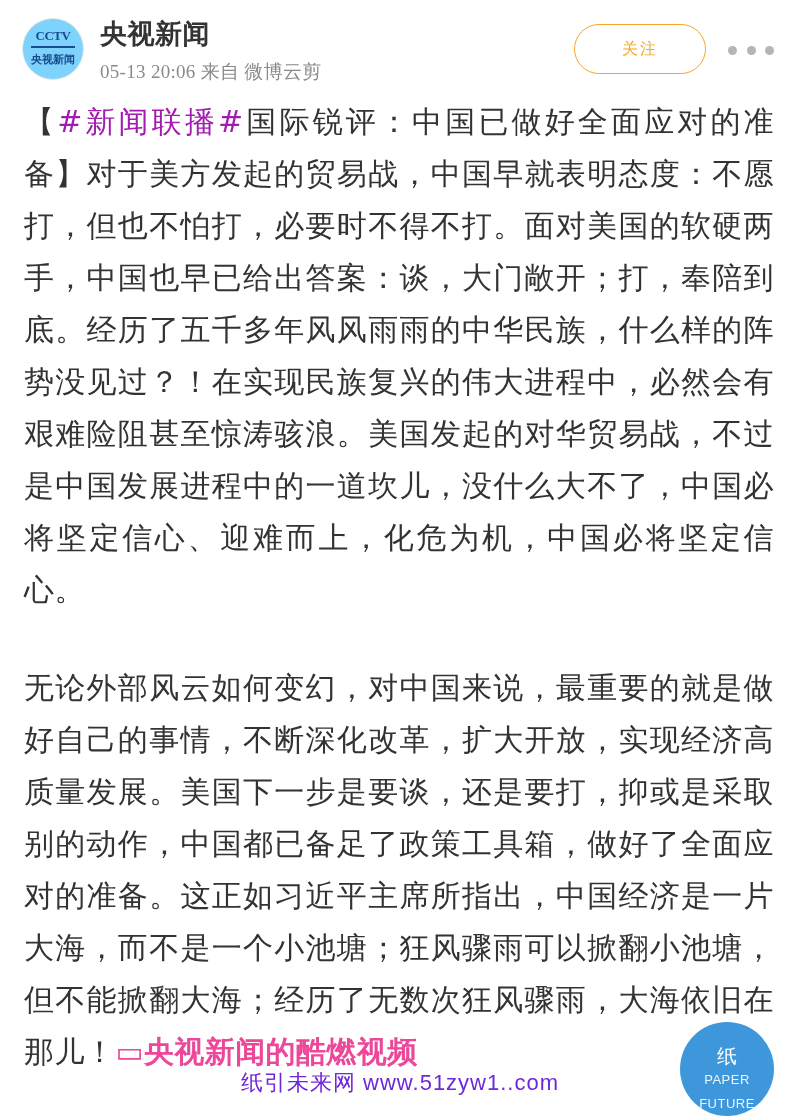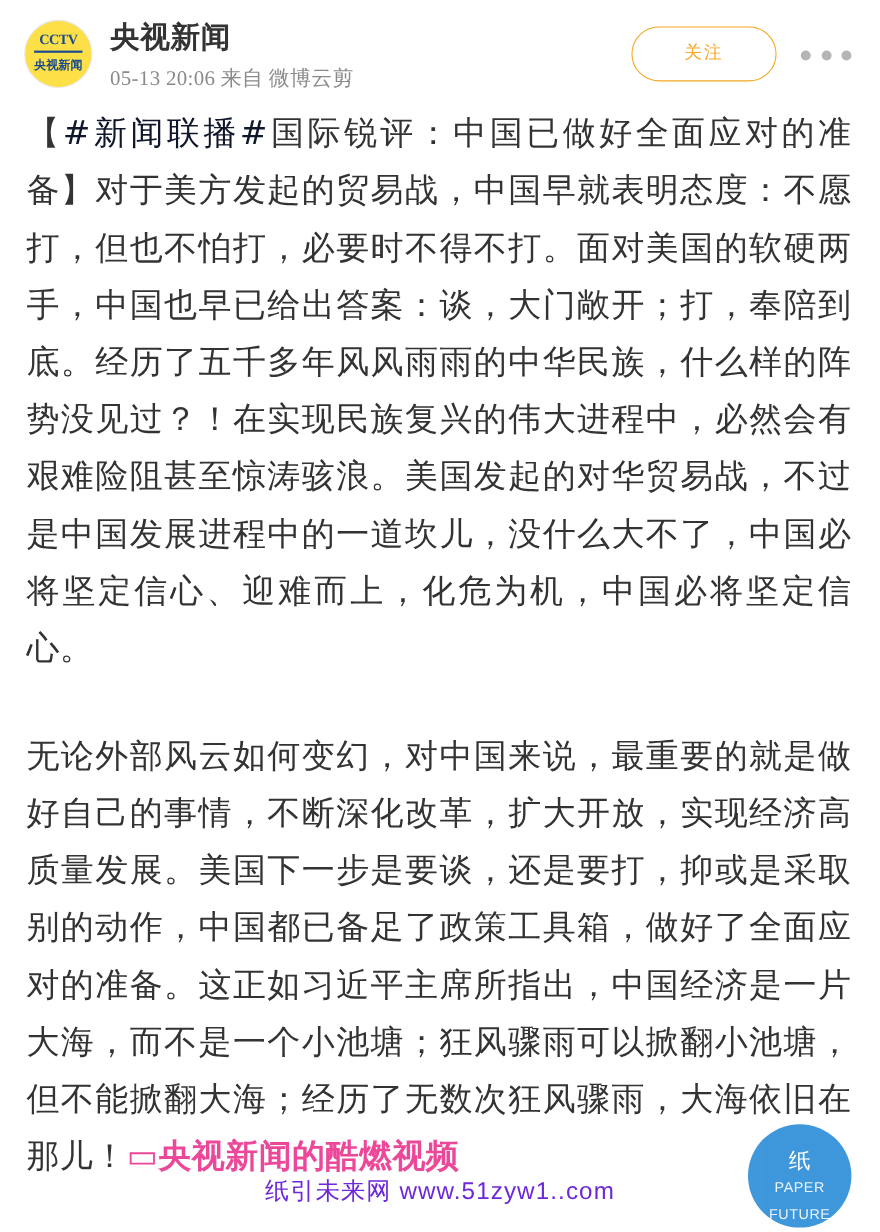--- a/index.html
+++ b/index.html
@@ -20,21 +20,21 @@
   .header {
     display: flex;
     align-items: flex-start;
     padding: 16px 26px 0 22px;
     height: 96px;
   }
   .avatar {
     width: 62px;
     height: 62px;
     border-radius: 50%;
-    background: #fde047;
+    background: #7dd3fc;
     border: 1px solid #e8e8e8;
     flex: 0 0 62px;
     position: relative;
     overflow: hidden;
     margin-top: 2px;
   }
   .avatar .cctv-top {
     position: absolute;
     top: 9px; left: 0; right: 0;
     text-align: center;
@@ -118,21 +118,21 @@
   }
   .para {
     font-size: 30px;
     line-height: 52px;
     color: #333333;
     text-align: justify;
     letter-spacing: 0.4px;
     font-family: "DejaVu Sans", "Liberation Sans", sans-serif;
   }
   .para + .para { margin-top: 46px; }
-  .hashtag { color: #0f172a; }
+  .hashtag { color: #a21caf; }
   .inline-link { color: #ec4899; font-weight: bold; }
   
   .wm-center {
     position: absolute;
     left: 0; right: 0;
     bottom: 22px;
     text-align: center;
     font-size: 22px;
     color: #6d28d9;
     letter-spacing: 1px;

